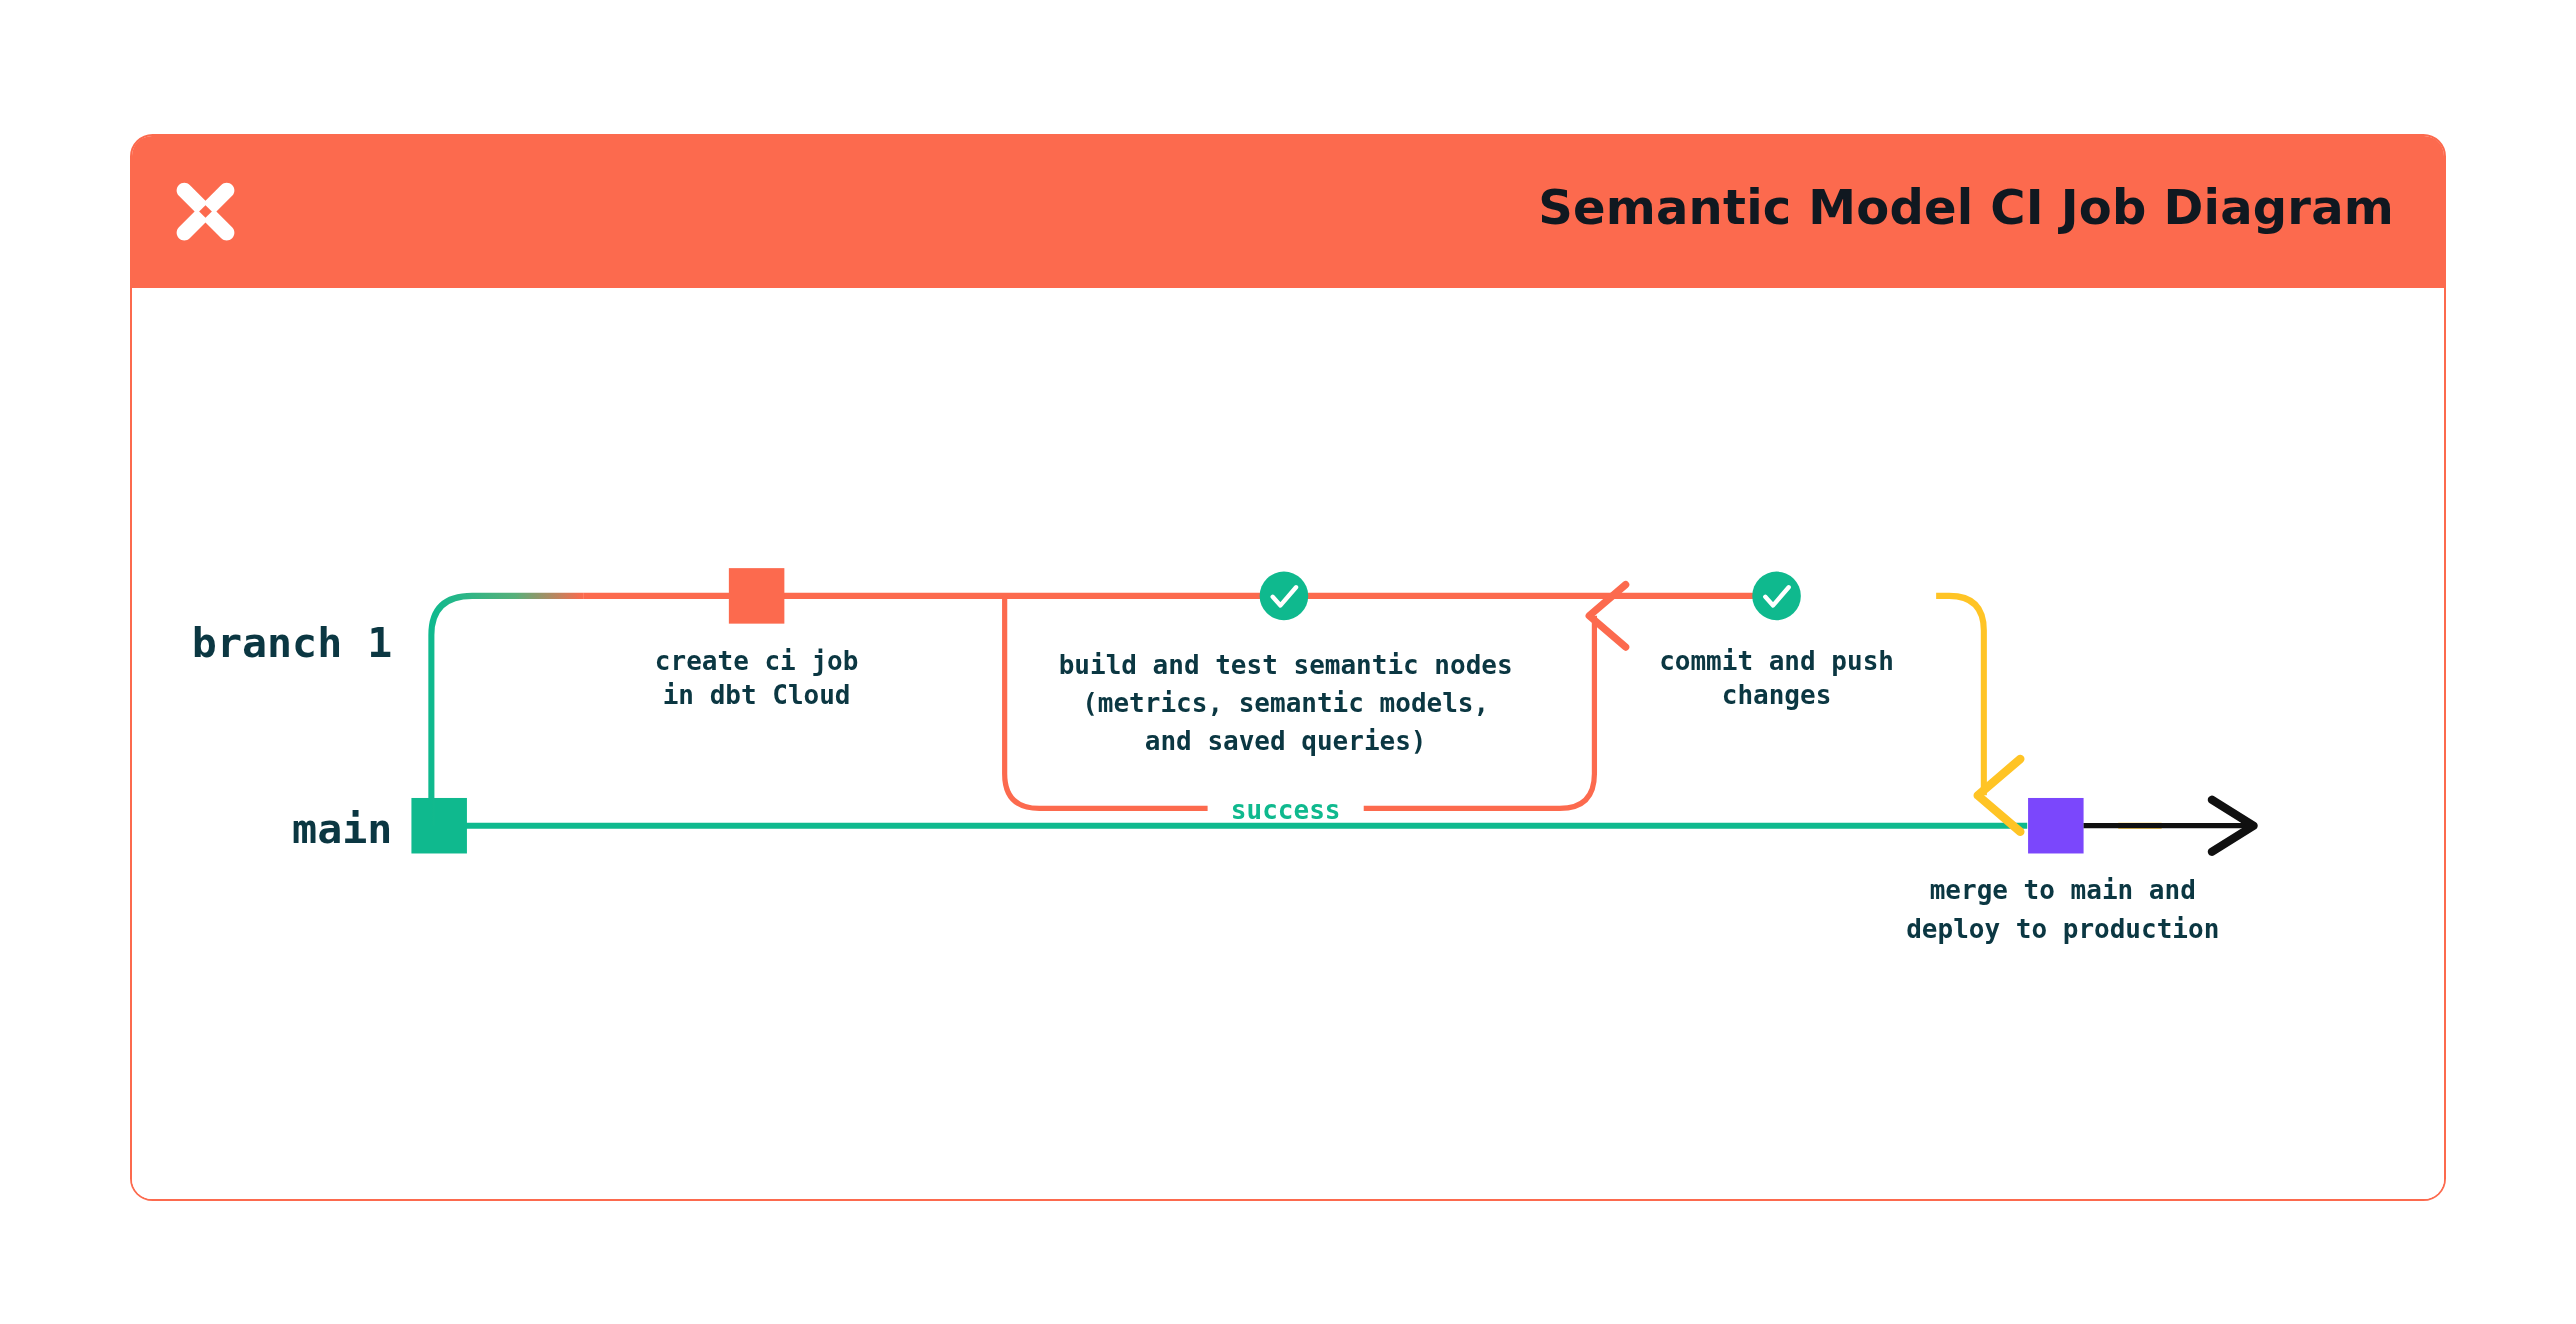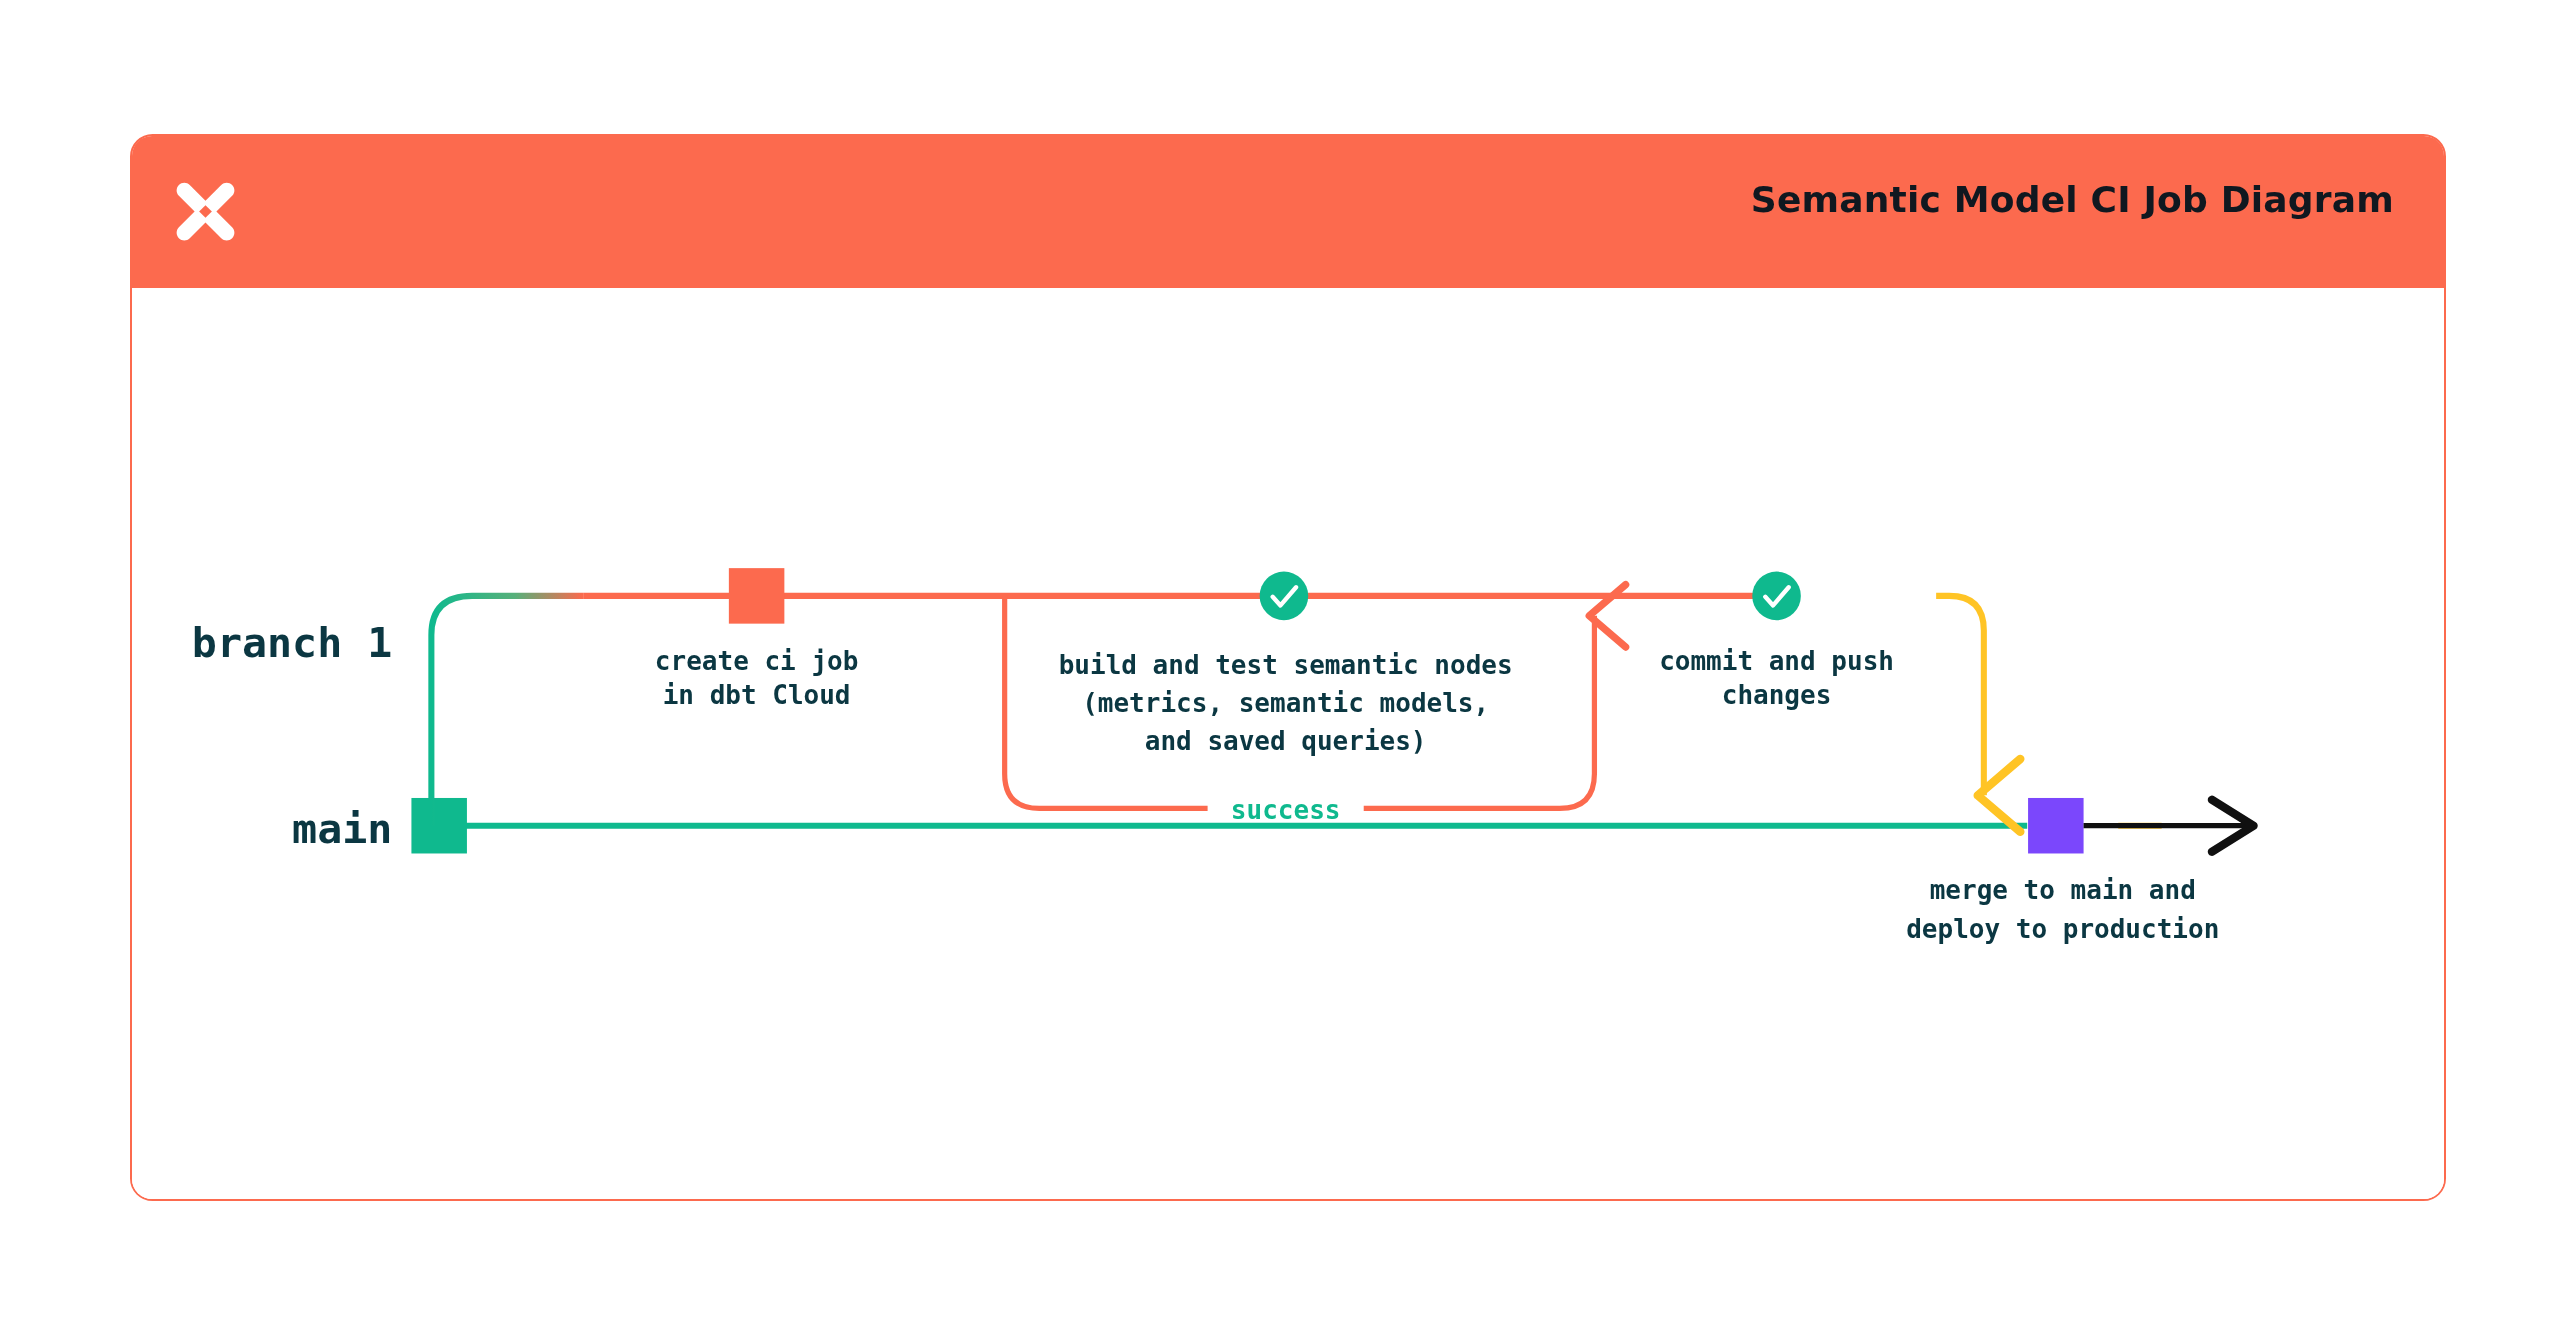--- a/index.html
+++ b/index.html
@@ -64,21 +64,21 @@
     width: 75px;
     height: 75px;
   }
 
   .header-title {
     position: absolute;
     right: 50px;
     top: 43px;
     font-family: "DejaVu Sans", sans-serif;
     font-weight: 600;
-    font-size: 36px;
+    font-size: 48px;
     letter-spacing: 0.2px;
     color: #101820;
     white-space: nowrap;
   }
 
   
   #diagram {
     position: absolute;
     left: 0;
     top: 0;

